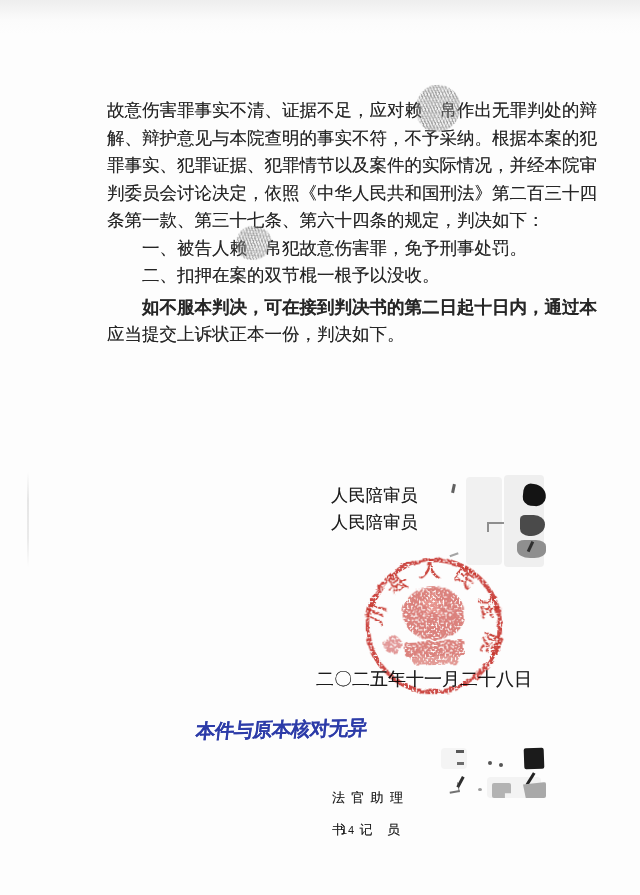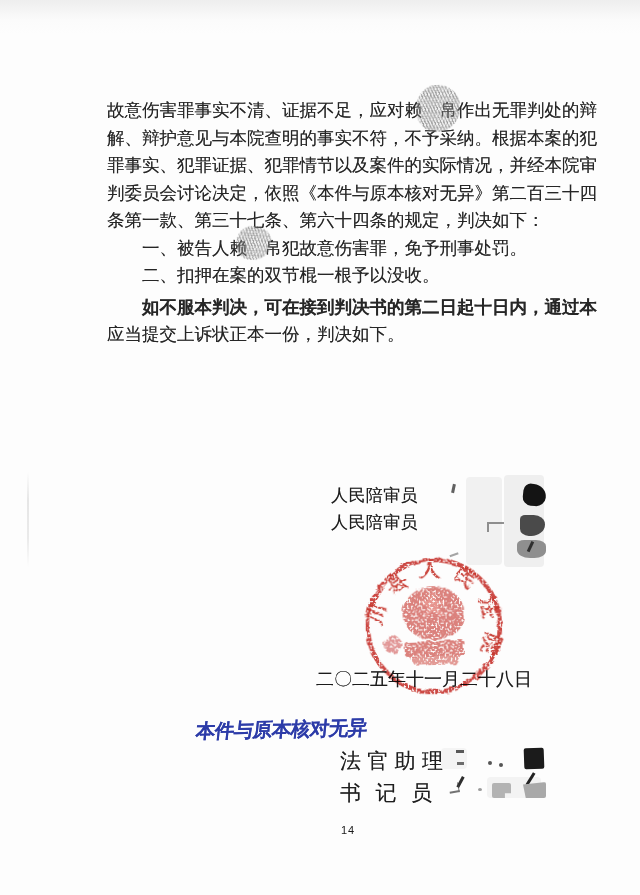--- a/index.html
+++ b/index.html
@@ -91,40 +91,40 @@
   .hand-note{
     position:absolute;left:196px;top:716px;
     font-size:19.5px;font-weight:700;color:var(--ink-blue,#2c3ba8);
     letter-spacing:-0.5px;white-space:nowrap;
     transform:rotate(-1.2deg) skewX(-7deg);
     text-shadow:0 0 .6px rgba(44,59,168,.8);
     z-index:2;
   }
 
   
-  .assistant-row,.clerk-row{position:absolute;left:340px;font-size:21px;color:#1e1e1e;
-    text-shadow:0 0 .4px rgba(20,20,20,.5);white-space:nowrap;}
+  .assistant-row,.clerk-row{position:absolute;left:332px;font-size:13px;color:#1e1e1e;
+    text-shadow:0 0 .4px rgba(20,20,20,.5);white-space:nowrap;margin-top:42px;}
   .assistant-row{top:747px;}
   .clerk-row{top:779px;}
 
   .page-number{position:absolute;left:341px;top:824px;font-family:"Liberation Sans","DejaVu Sans",sans-serif;
     font-size:11px;font-weight:400;color:#1a1a1a;letter-spacing:1px;}
 </style>
 </head>
 <body>
 
 <div class="page">
 
   <div class="crease"></div>
 
   <div class="text-block">
     <div class="bline j">故意伤害罪事实不清、证据不足，应对赖　帛作出无罪判处的辩</div>
     <div class="bline j">解、辩护意见与本院查明的事实不符，不予采纳。根据本案的犯</div>
     <div class="bline j">罪事实、犯罪证据、犯罪情节以及案件的实际情况，并经本院审</div>
-    <div class="bline j">判委员会讨论决定，依照《本件与原本核对无异》第二百三十四</div>
+    <div class="bline j">判委员会讨论决定，依照《中华人民共和国刑法》第二百三十四</div>
     <div class="bline">条第一款、第三十七条、第六十四条的规定，判决如下：</div>
     <div class="bline ind">一、被告人赖　帛犯故意伤害罪，免予刑事处罚。</div>
     <div class="bline ind">二、扣押在案的双节棍一根予以没收。</div>
     <div class="bline ind j gap">如不服本判决，可在接到判决书的第二日起十日内，通过本</div>
     <div class="bline">应当提交上诉状正本一份，判决如下。</div>
   </div>
 
   <div class="smudge s1"></div>
   <div class="smudge s2"></div>
 

